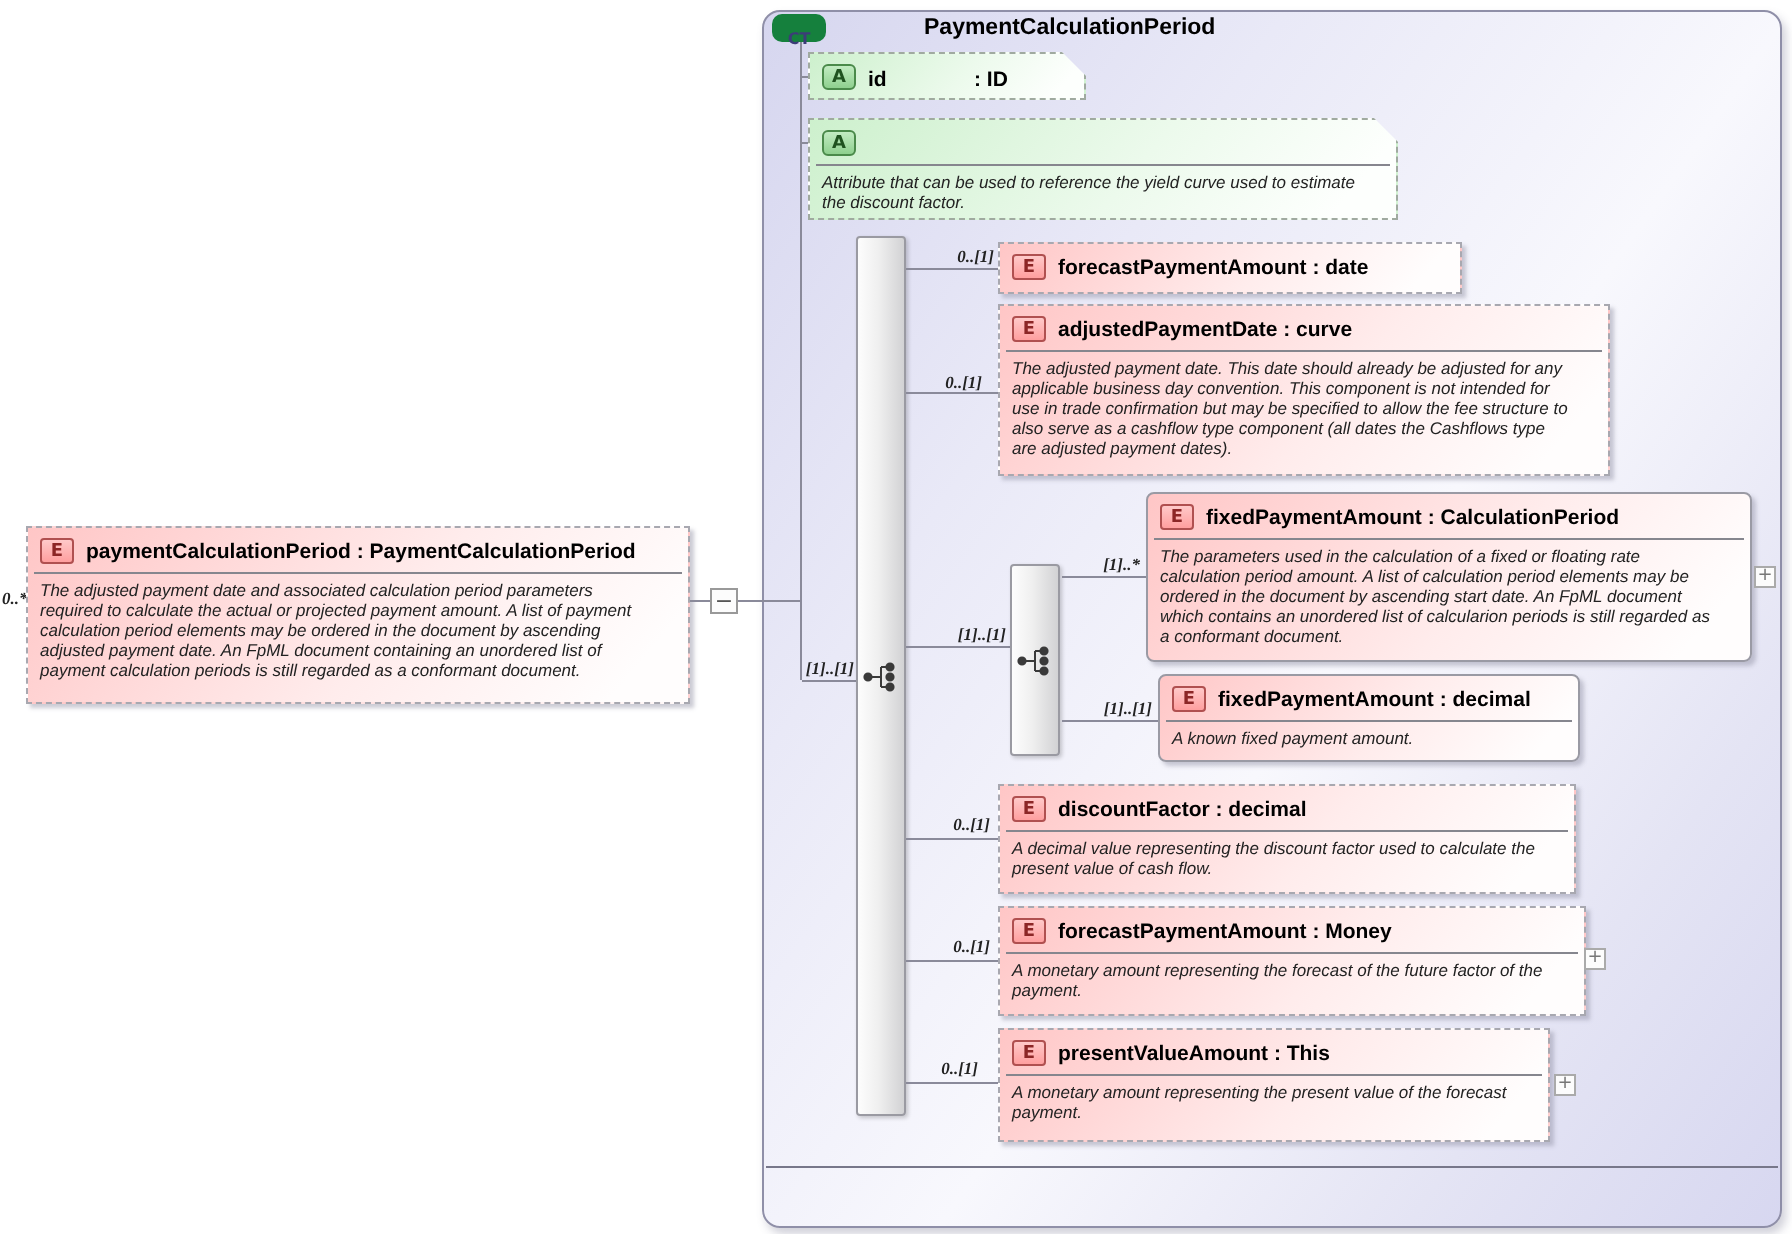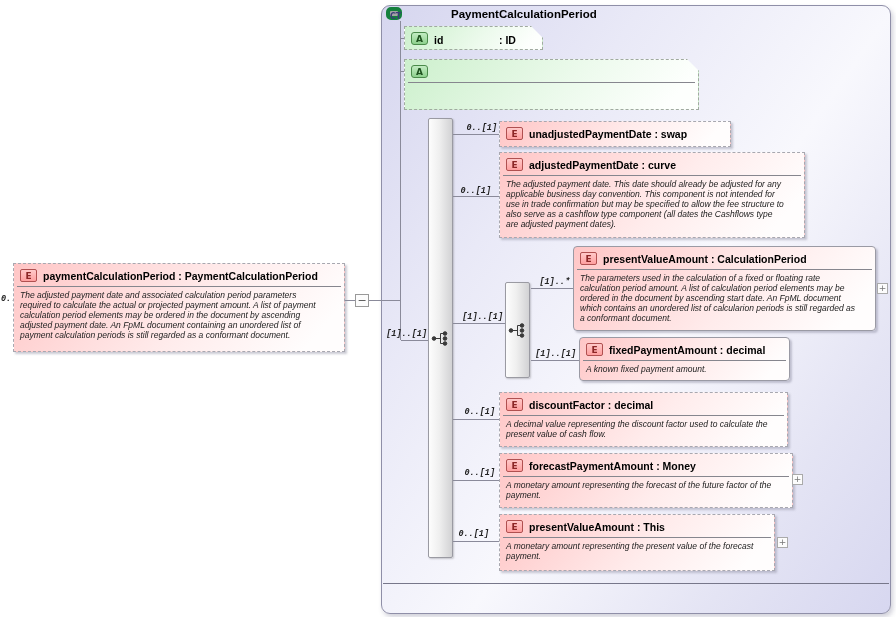--- a/index.html
+++ b/index.html
@@ -16,22 +16,22 @@
     background:linear-gradient(125deg,#d6d6ef 0%,#e9e9f7 28%,#f8f8fd 55%,#e4e4f4 80%,#d7d7f0 100%);
     box-shadow:2px 3px 5px rgba(100,100,130,.3);
   }
 
   
   .badge {
     display:inline-block; text-align:center; font-weight:bold;
     font-family:"DejaVu Sans", sans-serif; flex:0 0 auto;
   }
   .badge-ct {
-    width:16px; height:13px; line-height:12px; font-size:8px;
-    border:4px solid #15803d; border-radius:5px; background:#a3a3a3; color:#3c3c78;
+    width:27px; height:13px; line-height:12px; font-size:8px;
+    border:7px solid #15803d; border-radius:5px; background:#a3a3a3; color:#3c3c78;
   }
   .badge-e {
     width:17px; height:13px; line-height:12px; font-size:9px;
     border:1px solid #b05050; border-radius:2px; color:#8c2626;
     background:linear-gradient(#ffc9c9,#ff9f9f);
   }
   .badge-a {
     width:17px; height:13px; line-height:12px; font-size:9px;
     border:1px solid #4a8a4a; border-radius:3px; color:#1f521f;
     background:linear-gradient(#c2ecc2,#8ed08e);
@@ -47,21 +47,21 @@
   .ebox.solid { border:1px solid #9a9aa4; border-radius:4px; }
   .abox {
     border:1px dashed #a0aaa0;
     background:linear-gradient(130deg,#cdf0cd 0%,#ecfaec 55%,#fdfffd 90%);
     box-shadow:2px 2px 2px rgba(140,150,140,.45);
     clip-path:polygon(0 0, calc(100% - 12px) 0, 100% 12px, 100% 100%, 0 100%);
   }
   .trow { display:flex; align-items:center; gap:6px; padding:4px 5px 3px 6px; height:22px; }
   .etitle { font-weight:bold; font-size:10.5px; color:#000; white-space:nowrap; }
   .attr-name { display:inline-block; width:53px; font-weight:bold; font-size:10.5px; color:#000; }
-  .attr-type { font-weight:bold; font-size:10.5px; color:#000; white-space:nowrap;margin-left:12px; }
+  .attr-type { font-weight:bold; font-size:10.5px; color:#000; white-space:nowrap; }
   .sep { border-top:1px solid #86868e; margin:0 3px; height:0; }
   .anno {
     font-style:italic; font-size:8.5px; line-height:10px; color:#222;
     padding:3px 6px 0 6px; white-space:pre-line;
   }
 
   
   .ct-header { position:absolute; left:386px; top:7px; display:flex; align-items:center; gap:6px; }
   .ct-title { font-weight:bold; font-size:11.5px; color:#000;margin-left:43px; }
 
@@ -73,21 +73,21 @@
   .compositor {
     position:absolute; width:25px;
     border:1px solid #9a9aa2; border-radius:2px;
     background:linear-gradient(to right,#fdfdfd 0%,#efefef 45%,#d2d2d4 100%);
     box-shadow:1px 1px 2px rgba(0,0,0,.2);
     display:flex; align-items:center; justify-content:center;
   }
 
   .card {
     position:absolute; width:42px; text-align:right;
-    font-family:Liberation Mono, monospace;
+    font-family:Liberation Serif, serif;
     font-style:italic; font-weight:bold; font-size:8.5px; color:#222;
     white-space:nowrap;
   }
 
   .toggle {
     position:absolute; border:1px solid #999; background:#fcfcfc; color:#555;
     text-align:center; font-family:"DejaVu Sans", sans-serif; cursor:pointer;
   }
   .toggle.minus { left:355px; top:294px; width:14px; height:13px; font-size:11px; line-height:11px; }
   .toggle.plus  { width:11px; height:11px; font-size:9px; line-height:9px; color:#777; border-color:#aaa; }
@@ -140,20 +140,22 @@
       <span class="badge badge-a">A</span>
       <span><span class="attr-name">id</span><span class="attr-type">: ID</span></span>
     </div>
   </div>
 
   <div class="abox" style="left:404px; top:59px; width:295px; height:51px;">
     <div class="trow">
       <span class="badge badge-a">A</span>
     </div>
     <div class="sep"></div>
+    <div class="anno">Attribute that can be used to reference the yield curve used to estimate
+the discount factor.</div>
   </div>
 
   <div class="card" style="left:385px; top:329px;">[1]..[1]</div>
   <div class="compositor" style="left:428px; top:118px; height:440px;">
     <svg width="20" height="15" viewBox="0 0 20 15">
       <g stroke="#3a3a3a" stroke-width="1" fill="#3a3a3a">
         <circle cx="3" cy="7.5" r="1.8"></circle>
         <line x1="3" y1="7.5" x2="9.5" y2="7.5"></line>
         <line x1="9.5" y1="2.5" x2="9.5" y2="12.5"></line>
         <line x1="9.5" y1="2.5" x2="13" y2="2.5"></line>
@@ -187,21 +189,21 @@
       </g>
     </svg>
   </div>
   <div class="hline" style="left:531px; top:288px; width:42px;"></div>
   <div class="hline" style="left:531px; top:360px; width:48px;"></div>
 
   <div class="card" style="left:455px; top:123px;">0..[1]</div>
   <div class="ebox" style="left:499px; top:121px; width:232px; height:26px;">
     <div class="trow">
       <span class="badge badge-e">E</span>
-      <span class="etitle">unadjustedPaymentDate : swap</span>
+      <span class="etitle">forecastPaymentAmount : date</span>
     </div>
   </div>
 
   <div class="card" style="left:449px; top:186px;">0..[1]</div>
   <div class="ebox" style="left:499px; top:152px; width:306px; height:86px;">
     <div class="trow">
       <span class="badge badge-e">E</span>
       <span class="etitle">adjustedPaymentDate : curve</span>
     </div>
     <div class="sep"></div>
@@ -209,21 +211,21 @@
 applicable business day convention. This component is not intended for
 use in trade confirmation but may be specified to allow the fee structure to
 also serve as a cashflow type component (all dates the Cashflows type
 are adjusted payment dates).</div>
   </div>
 
   <div class="card" style="left:528px; top:277px;">[1]..*</div>
   <div class="ebox solid" style="left:573px; top:246px; width:303px; height:85px;">
     <div class="trow">
       <span class="badge badge-e">E</span>
-      <span class="etitle">presentValueAmount : CalculationPeriod</span>
+      <span class="etitle">fixedPaymentAmount : CalculationPeriod</span>
     </div>
     <div class="sep"></div>
     <div class="anno">The parameters used in the calculation of a fixed or floating rate
 calculation period amount. A list of calculation period elements may be
 ordered in the document by ascending start date. An FpML document
 which contains an unordered list of calcularion periods is still regarded as
 a conformant document.</div>
   </div>
   <div class="toggle plus" style="left:877px; top:283px;">+</div>
 

